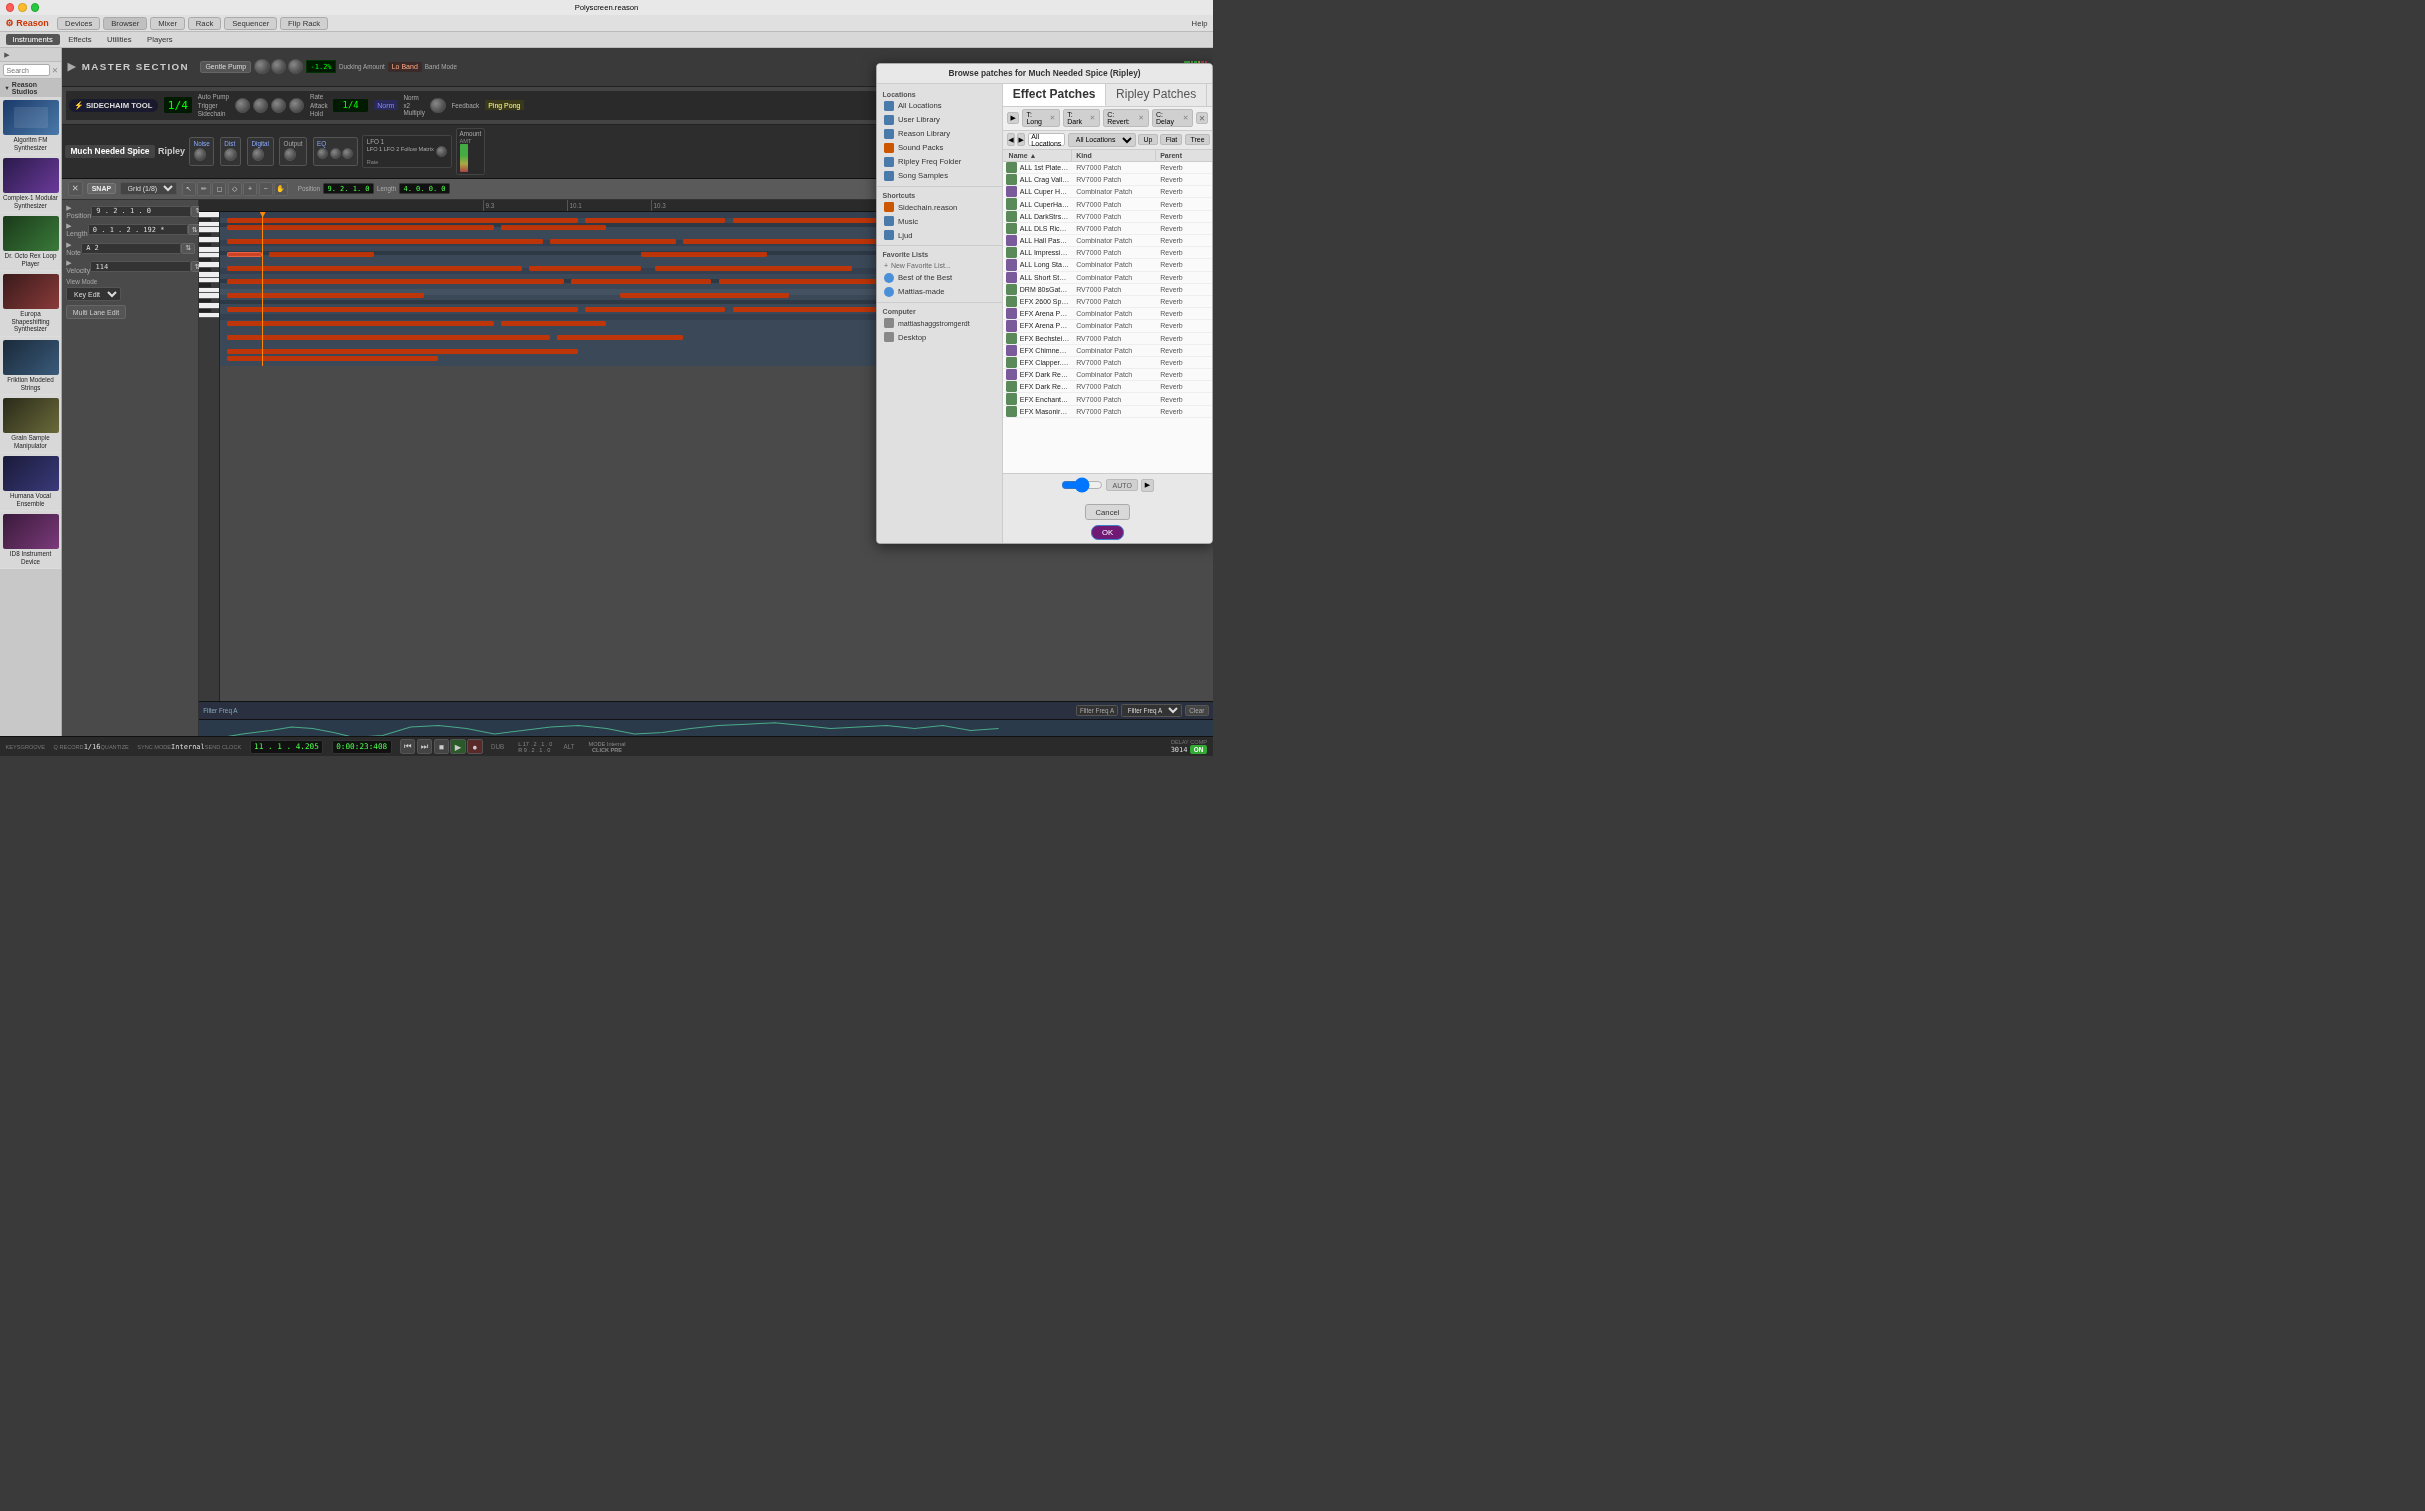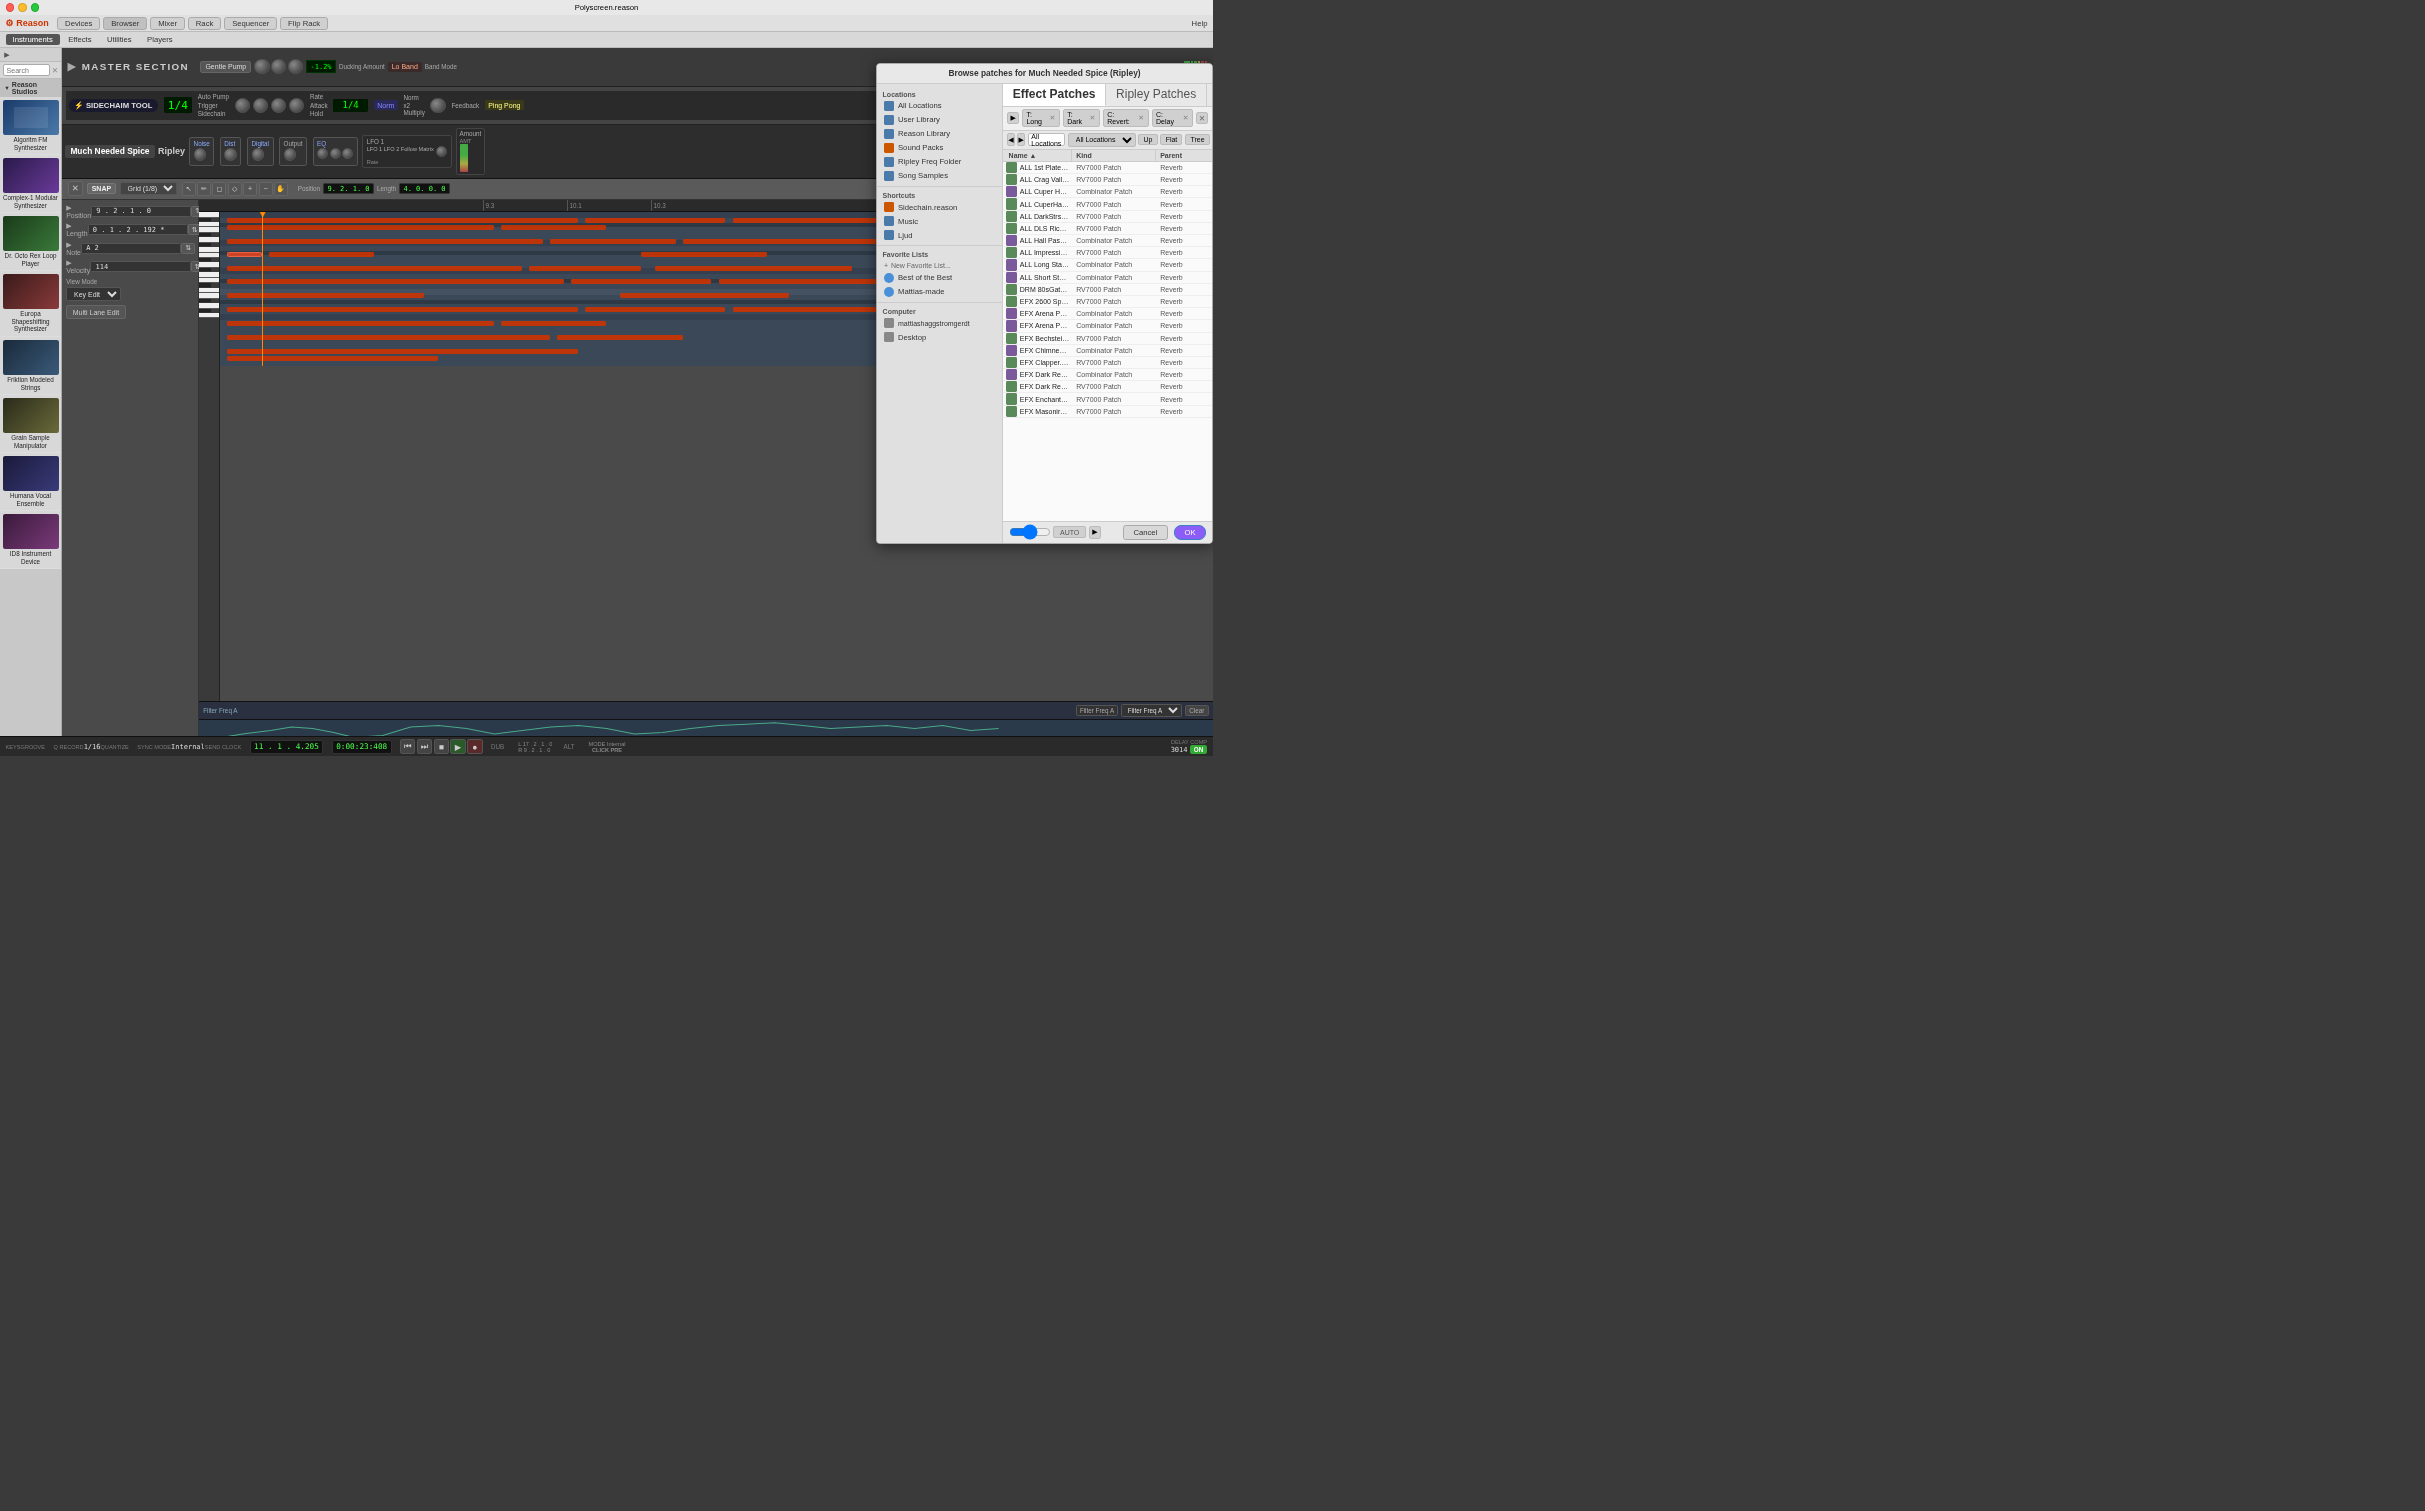--- a/index.html
+++ b/index.html
@@ -426,32 +426,33 @@
       padding: 2.1px 4.2px;
       color: #555;
     }
     .browse-bottom {
       display: flex;
       align-items: center;
       padding: 2.8px 5.6px;
       background: #e8e8e8;
       border-top: 0.7px solid #ccc;
       gap: 5.6px;
+      flex-direction: column;
     }
     .browse-btn {
       padding: 2.1px 9.8px;
       border-radius: 2.8px;
       font-size: 7.7px;
       cursor: pointer;
       border: 0.7px solid #aaa;
       background: #d8d8d8;
       color: #333;
     }
     .browse-btn.ok {
-      background: #8b5cf6;
+      background: #701a75;
       color: #fff;
       border-color: #3a80c9;
       border-radius: 7px;
     }
     .browse-btn-auto {
       font-size: 7px;
       color: #555;
       background: #d0d0d0;
       border: 0.7px solid #bbb;
       border-radius: 2.1px;

